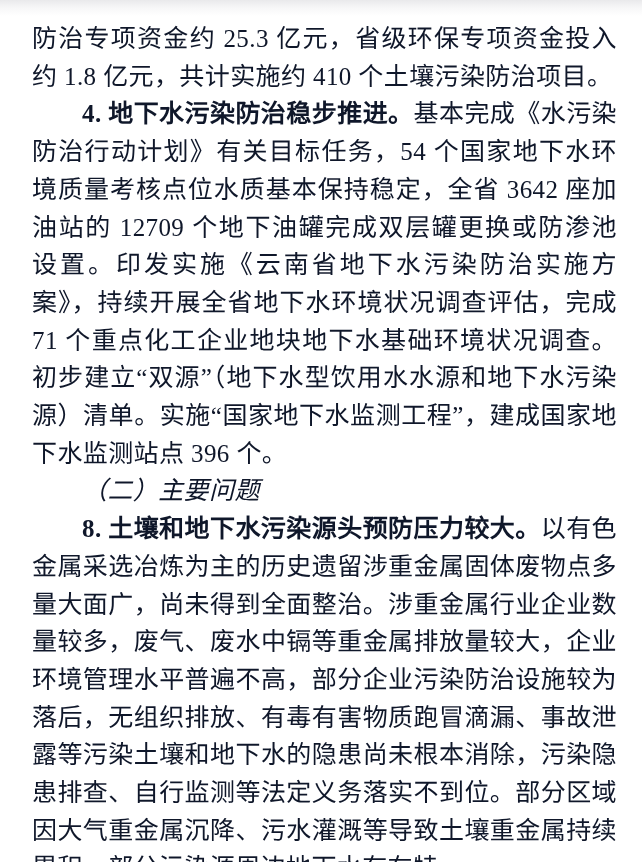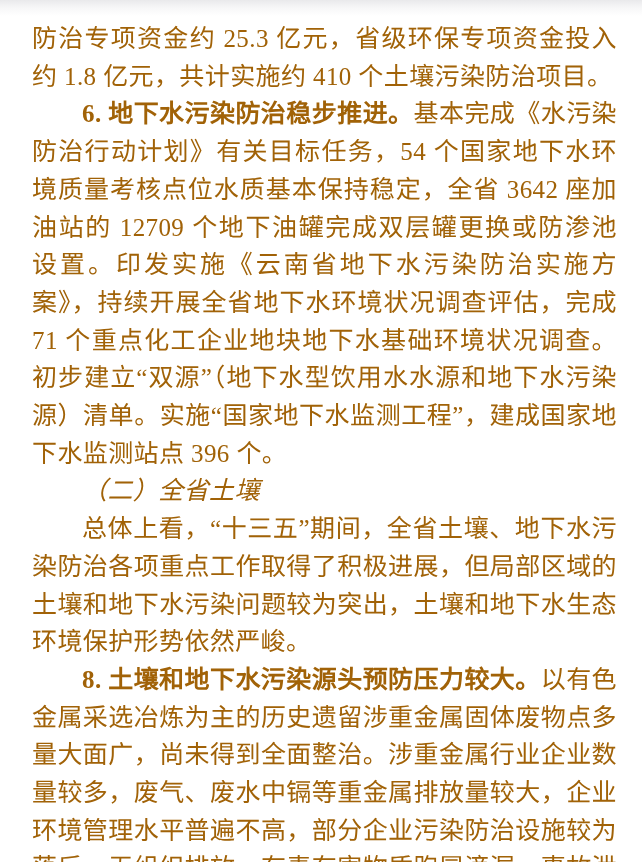--- a/index.html
+++ b/index.html
@@ -15,21 +15,21 @@
   .page {
     position: relative;
     box-sizing: border-box;
     width: 642px;
     height: 862px;
     padding: 20px 25px 0 32px;
     background: #ffffff;
     font-family: "Liberation Serif", "DejaVu Serif", serif;
     font-size: 25px;
     line-height: 37.7px;
-    color: #a16207;
+    color: #0f172a;
     text-align: justify;
     text-justify: inter-character;
   }
   .top-shade {
     position: absolute;
     top: 0;
     left: 0;
     right: 0;
     height: 16px;
     background: linear-gradient(to bottom, #e9e9eb 0%, #f6f6f7 45%, #ffffff 100%);
@@ -51,20 +51,19 @@
   }
 </style>
 </head>
 <body>
 
 <div class="page">
   <div class="top-shade"></div>
 
   <p class="para">防治专项资金约 25.3 亿元，省级环保专项资金投入约 1.8 亿元，共计实施约 410 个土壤污染防治项目。</p>
 
-  <p class="para indent"><span class="bold">6. 地下水污染防治稳步推进。</span><span>基本完成《水污染防治行动计划》有关目标任务，54 个国家地下水环境质量考核点位水质基本保持稳定，全省 3642 座加油站的 12709 个地下油罐完成双层罐更换或防渗池设置。印发实施《云南省地下水污染防治实施方案》，持续开展全省地下水环境状况调查评估，完成 71 个重点化工企业地块地下水基础环境状况调查。初步建立“双源”（地下水型饮用水水源和地下水污染源）清单。实施“国家地下水监测工程”，建成国家地下水监测站点 396 个。</span></p>
+  <p class="para indent"><span class="bold">4. 地下水污染防治稳步推进。</span><span>基本完成《水污染防治行动计划》有关目标任务，54 个国家地下水环境质量考核点位水质基本保持稳定，全省 3642 座加油站的 12709 个地下油罐完成双层罐更换或防渗池设置。印发实施《云南省地下水污染防治实施方案》，持续开展全省地下水环境状况调查评估，完成 71 个重点化工企业地块地下水基础环境状况调查。初步建立“双源”（地下水型饮用水水源和地下水污染源）清单。实施“国家地下水监测工程”，建成国家地下水监测站点 396 个。</span></p>
 
-  <p class="para indent kai">（二）全省土壤</p>
+  <p class="para indent kai">（二）主要问题</p>
 
-  <p class="para indent">总体上看，“十三五”期间，全省土壤、地下水污染防治各项重点工作取得了积极进展，但局部区域的土壤和地下水污染问题较为突出，土壤和地下水生态环境保护形势依然严峻。</p>
 
   <p class="para indent"><span class="bold">8. 土壤和地下水污染源头预防压力较大。</span><span>以有色金属采选冶炼为主的历史遗留涉重金属固体废物点多量大面广，尚未得到全面整治。涉重金属行业企业数量较多，废气、废水中镉等重金属排放量较大，企业环境管理水平普遍不高，部分企业污染防治设施较为落后，无组织排放、有毒有害物质跑冒滴漏、事故泄露等污染土壤和地下水的隐患尚未根本消除，污染隐患排查、自行监测等法定义务落实不到位。部分区域因大气重金属沉降、污水灌溉等导致土壤重金属持续累积。部分污染源周边地下水存在特</span></p>
 </div>
 
 </body></html>

